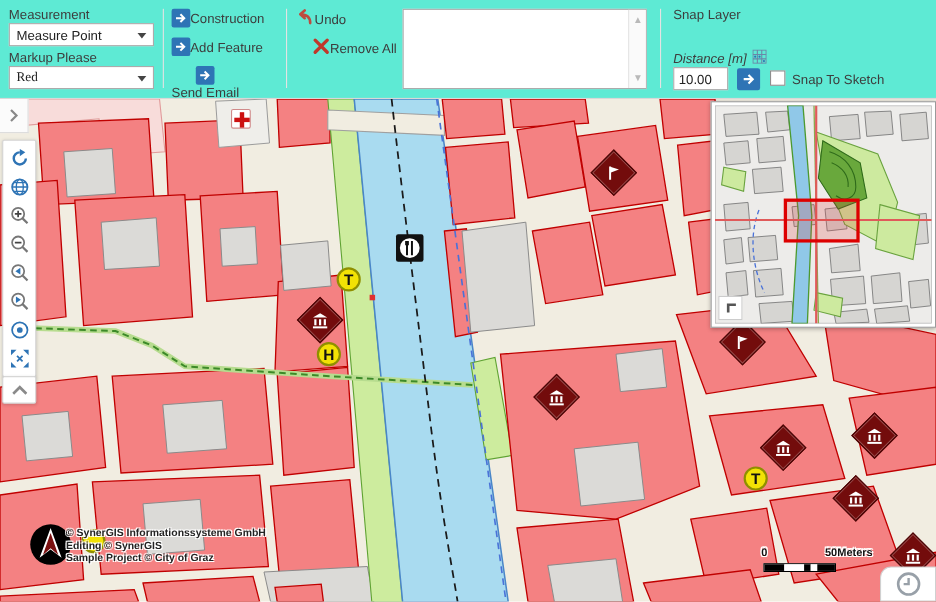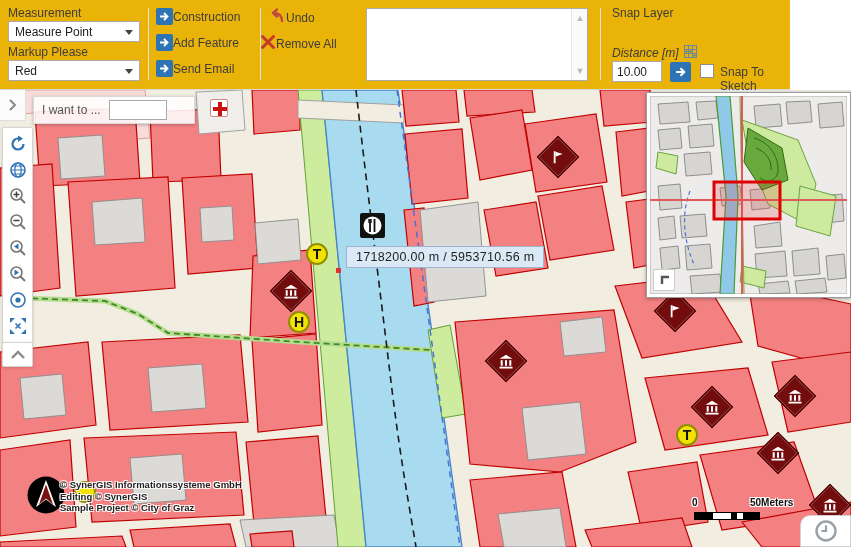--- a/index.html
+++ b/index.html
@@ -1,20 +1,20 @@
 <!DOCTYPE html>
 <html><head>
 <meta charset="utf-8">
 <style>
   * { margin:0; padding:0; box-sizing:border-box; }
   html,body { width:851px; height:547px; overflow:hidden; font-family:"Liberation Sans", sans-serif; background:#fff; }
   .app { position:relative; width:851px; height:547px; }
 
   
-  .ribbon { position:absolute; left:0; top:0; width:790px; height:90px; background:#eab308; border-bottom:1px solid #d8d8d8; }
+  .ribbon { position:absolute; left:0; top:0; width:851px; height:90px; background:#5eead4; border-bottom:1px solid #d8d8d8; }
   .ribbon .sep { position:absolute; top:8px; height:72px; width:1px; background:#e3e3e3; }
   .rlabel { position:absolute; font-size:12px; color:#3d3d3d; }
   .dropdown { position:absolute; height:21px; background:#fff; border:1px solid #ababab; font-size:12px; color:#222; display:flex; align-items:center; padding:0 6px; }
   .dropdown .caret { position:absolute; right:6px; top:8px; width:0; height:0; border-left:4px solid transparent; border-right:4px solid transparent; border-top:5px solid #444; }
   .ribbtn { position:absolute; display:flex; align-items:center; font-size:12px; color:#3d3d3d; cursor:default; }
   .blueicon { width:17px; height:17px; background:#2e74b5; border-radius:2px; display:flex; align-items:center; justify-content:center; }
   .listbox { position:absolute; left:366px; top:8px; width:222px; height:73px; border:1px solid #ababab; background:#fff; }
   .listbox .sb { position:absolute; right:0; top:0; width:16px; height:100%; border-left:1px solid #e4e4e4; background:#fafafa; }
   .sb .arr { position:absolute; left:3px; width:10px; height:10px; color:#b9b9b9; font-size:9px; line-height:10px; text-align:center; }
   .txtinput { position:absolute; height:21px; border:1px solid #ababab; font-size:12px; padding:0 4px; font-family:"Liberation Sans",sans-serif; color:#222; }
@@ -70,21 +70,21 @@
 
 <div class="app">
 
   <div class="ribbon">
     <div class="rlabel" style="left:8px;top:6px;">Measurement</div>
     <div class="dropdown" style="left:8px;top:21px;width:132px;">
       <span>Measure Point</span>
       <span class="caret"></span>
     </div>
     <div class="rlabel" style="left:8px;top:45px;">Markup Please</div>
-    <div class="dropdown" style="left:8px;top:60px;width:132px;">
+    <div class="dropdown" style="left:8px;top:60px;width:132px;font-family:Liberation Serif, serif;">
       <span>Red</span>
       <span class="caret"></span>
     </div>
 
     <div class="sep" style="left:148px;"></div>
 
     <div class="ribbtn" style="left:156px;top:8px;">
       <span class="blueicon">
           <svg width="11" height="11" viewBox="0 0 11 11">
             <path d="M1 5.5 H8 M5 2 L8.5 5.5 L5 9" stroke="#fff" stroke-width="1.8" fill="none"></path>
@@ -93,38 +93,38 @@
       <span>Construction</span>
     </div>
     <div class="ribbtn" style="left:156px;top:34px;">
       <span class="blueicon">
           <svg width="11" height="11" viewBox="0 0 11 11">
             <path d="M1 5.5 H8 M5 2 L8.5 5.5 L5 9" stroke="#fff" stroke-width="1.8" fill="none"></path>
           </svg>
         </span>
       <span>Add Feature</span>
     </div>
-    <div class="ribbtn" style="left:156px;top:60px;">
+    <div class="ribbtn" style="left:156px;top:60px;flex-direction:column;">
       <span class="blueicon">
           <svg width="11" height="11" viewBox="0 0 11 11">
             <path d="M1 5.5 H8 M5 2 L8.5 5.5 L5 9" stroke="#fff" stroke-width="1.8" fill="none"></path>
           </svg>
         </span>
       <span>Send Email</span>
     </div>
 
     <div class="sep" style="left:260px;"></div>
 
     <div class="ribbtn" style="left:268px;top:8px;">
       <span><svg width="18" height="16" viewBox="0 0 18 16">
             <path d="M14 13 C14 7 10 5 5 5 M5 5 L9 1.5 M5 5 L9 8.5" stroke="#be4b40" stroke-width="2.4" fill="none" stroke-linecap="round"></path>
           </svg></span>
       <span>Undo</span>
     </div>
-    <div class="ribbtn" style="left:260px;top:34px;">
+    <div class="ribbtn" style="left:284px;top:34px;">
       <span><svg width="16" height="16" viewBox="0 0 16 16">
             <path d="M2.5 2.5 L13.5 13.5 M13.5 2.5 L2.5 13.5" stroke="#c0392b" stroke-width="3" stroke-linecap="round"></path>
           </svg></span>
       <span>Remove All</span>
     </div>
 
     <div class="listbox">
       <div class="sb">
         <div class="arr" style="top:4px;">▲</div>
         <div class="arr" style="bottom:4px;">▼</div>
@@ -227,24 +227,20 @@
         <polygon points="522,318 580,312 586,364 528,370"></polygon>
         <polygon points="498,424 560,418 566,457 504,457"></polygon>
       </g>
 
       <path d="M 22,208 L 105,211 L 138,224 L 168,243 L 300,252 L 430,260" fill="none" stroke="#b7dc8f" stroke-width="5"></path>
       <path d="M 22,208 L 105,211 L 138,224 L 168,243 L 300,252 L 430,260" fill="none" stroke="#3c8a28" stroke-width="1.8" stroke-dasharray="6,4"></path>
       <path d="M 356,0 C 366,90 380,200 392,300 C 402,380 410,420 416,457" fill="none" stroke="#1a1a1a" stroke-width="1.6" stroke-dasharray="7,5"></path>
       <path d="M 397,0 L 460,457" fill="none" stroke="#4a72d8" stroke-width="1.5" stroke-dasharray="6,5"></path>
     </svg>
 
-    <div class="search">
-      <span class="lbl">I want to ...</span>
-      <input value="" style="">
-    </div>
 
     <div class="expander">
       <svg width="9" height="12" viewBox="0 0 9 12">
           <path d="M2 1 L7 6 L2 11" stroke="#888" stroke-width="2" fill="none"></path>
         </svg>
     </div>
     <div class="toolcol">
       <div class="tb">
           <svg width="18" height="18" viewBox="0 0 18 18">
             <path d="M14.5 9 A5.5 5.5 0 1 1 9 3.5" stroke="#2e74b5" stroke-width="2.2" fill="none"></path>
@@ -388,23 +384,20 @@
         </svg>
       </div>
     <div class="mk diamond" style="left:660px;top:206px;">
         <svg width="14" height="15" viewBox="0 0 14 15">
           <path d="M4 1.5 V13.5" stroke="#fff" stroke-width="1.8"></path>
           <polygon points="4.8,2 12,4.2 4.8,7" fill="#fff"></polygon>
         </svg>
       </div>
 
     <div class="measuredot"></div>
-    <div class="coordtip">
-        <span>1718200.00 m / 5953710.56 m</span>
-      </div>
 
     <div class="ycircle"></div>
 
     <div class="compass">
       <svg width="40" height="40" viewBox="0 0 40 40">
         <circle cx="20" cy="20" r="18.5" fill="#000"></circle>
         <polygon points="20,5 30,32 20,24.5 10,32" fill="#fff"></polygon>
         <polygon points="20,9.5 27,29.5 20,23.5 13,29.5" fill="#7a1010"></polygon>
       </svg>
     </div>

